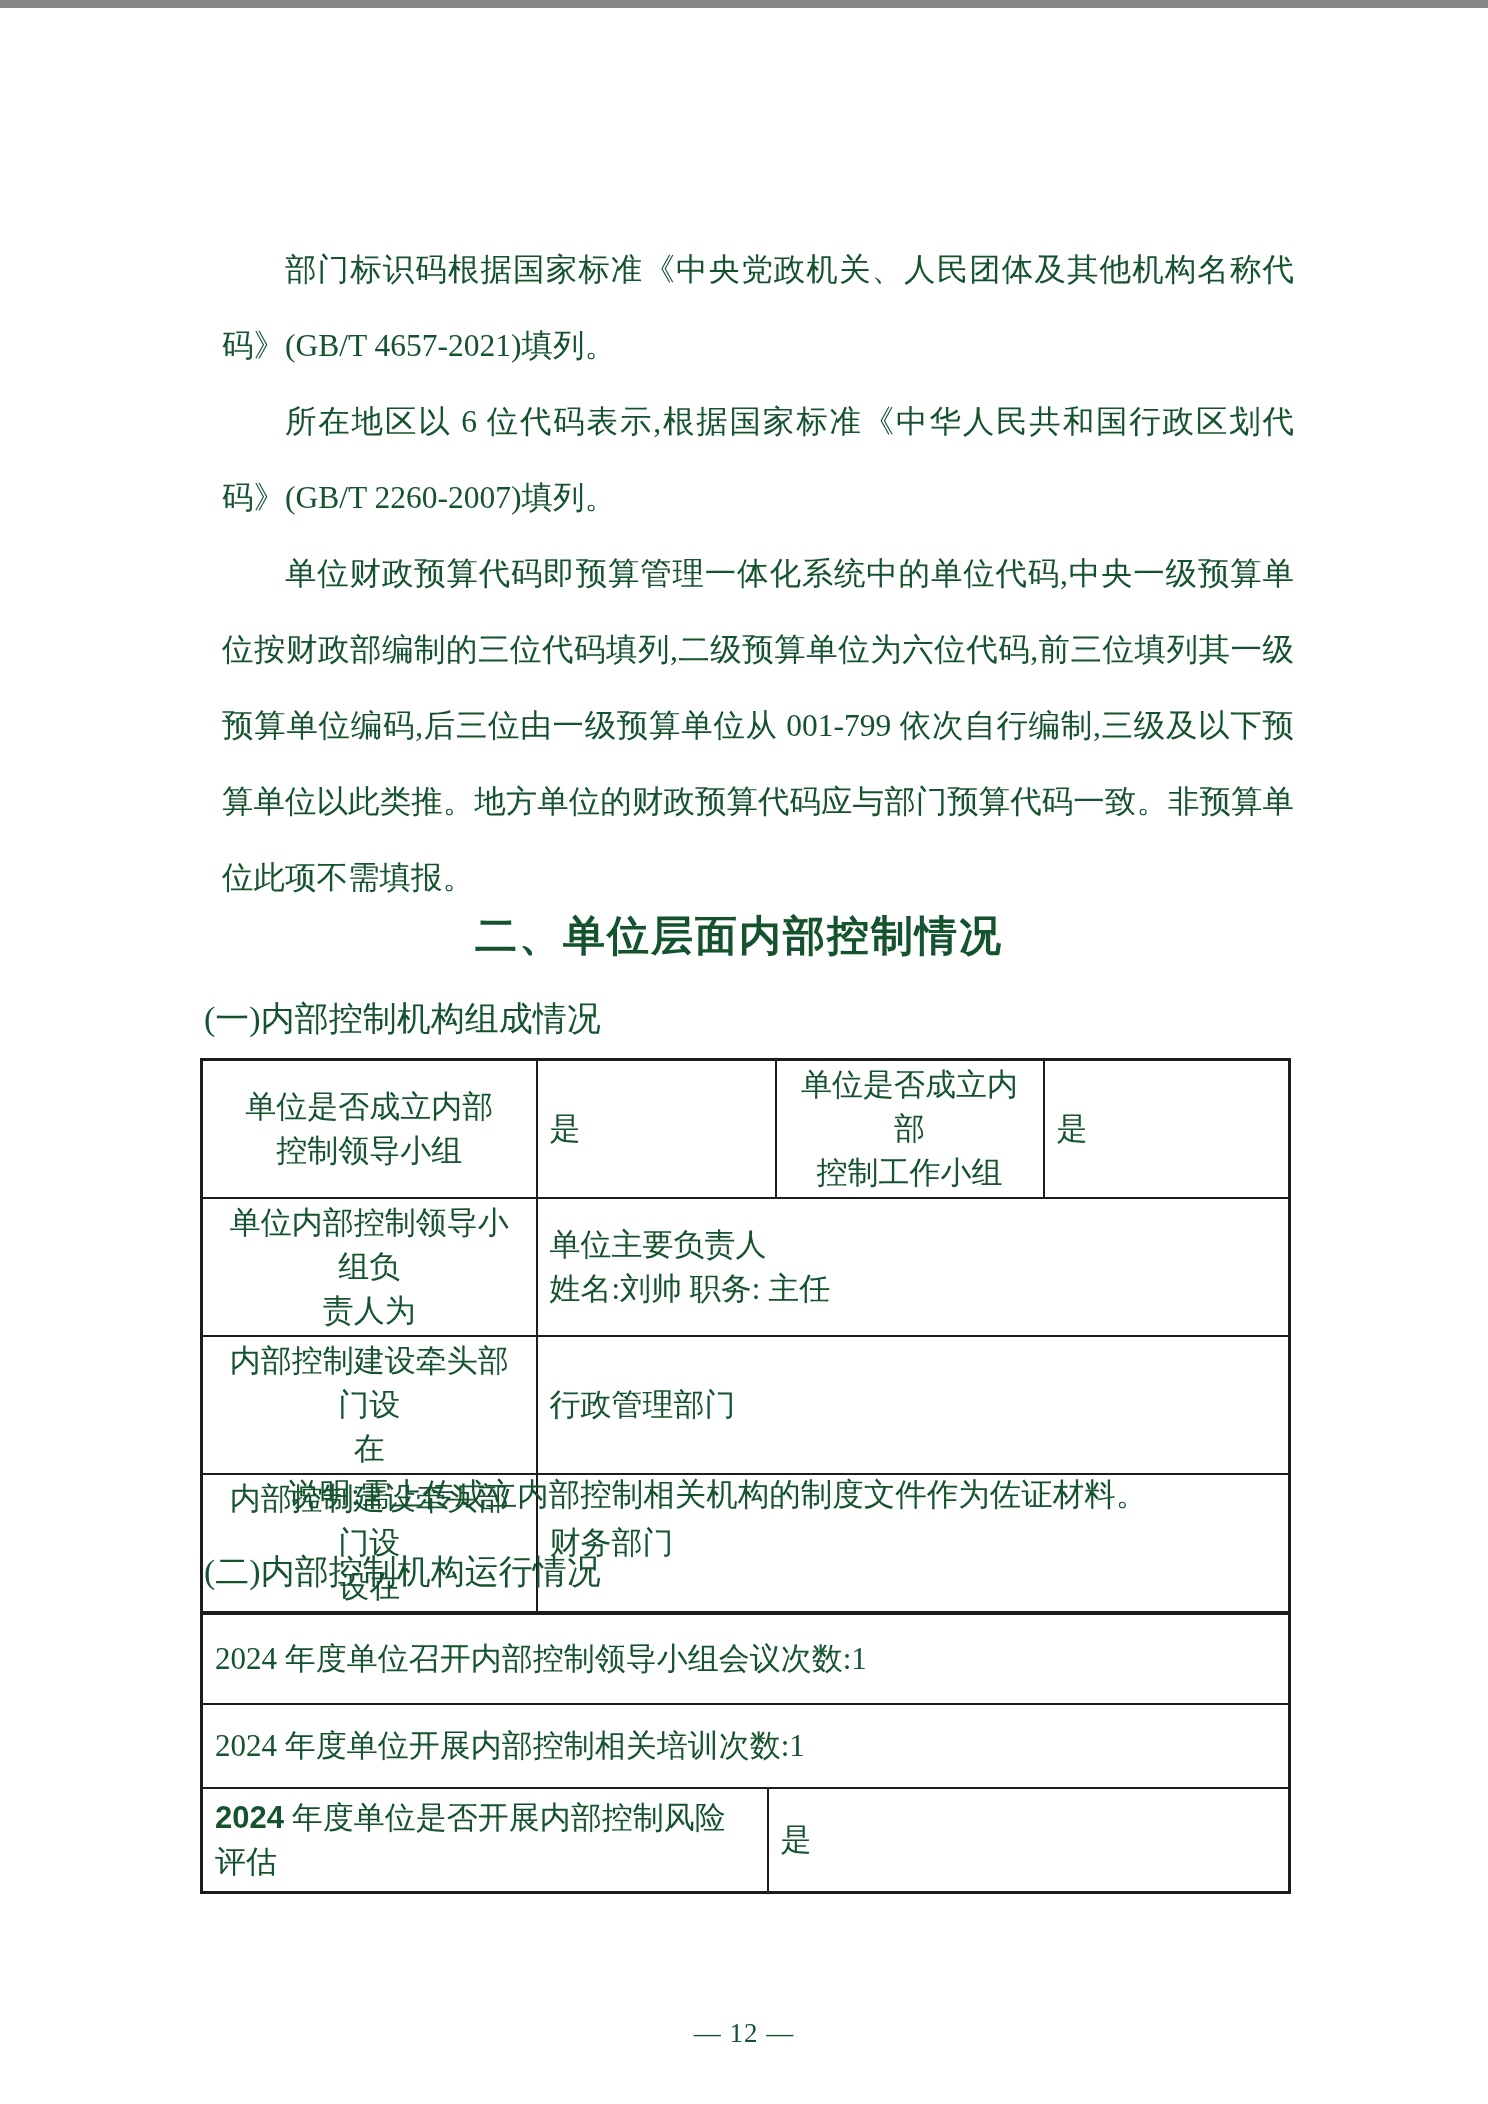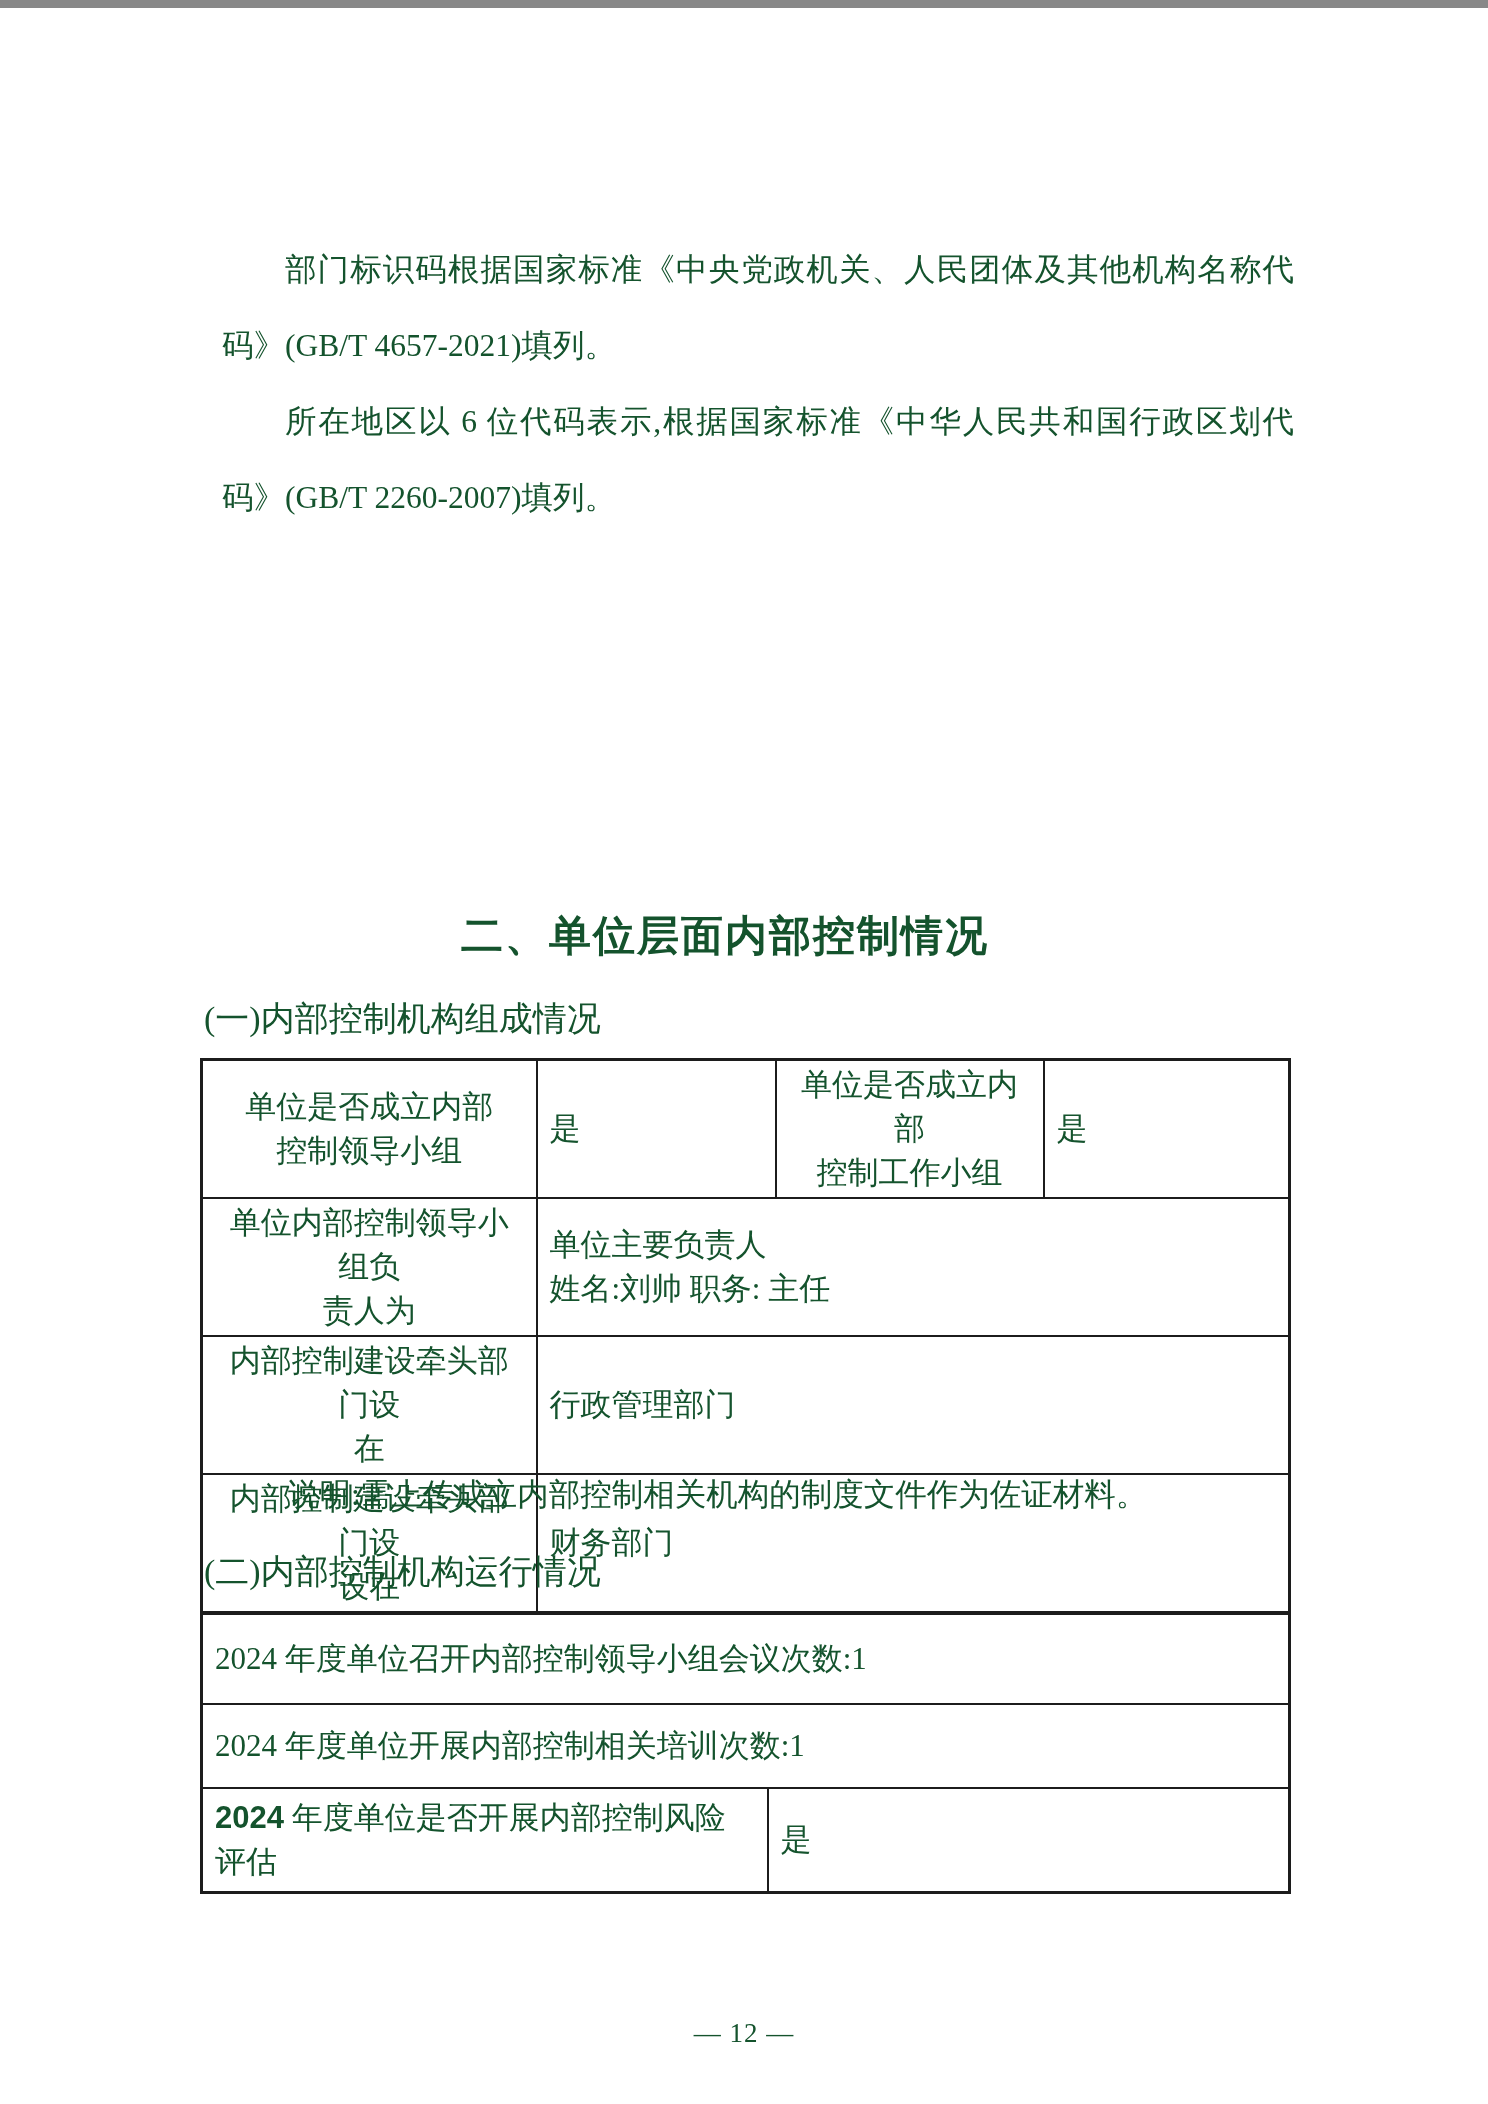--- a/index.html
+++ b/index.html
@@ -16,21 +16,21 @@
   .body-text{
     position:absolute;
     left:222px;top:224px;width:1072px;
     font-size:31.5px;line-height:76px;
     text-align:justify;
   }
   .body-text p{margin:0;text-indent:2em;}
   
   .section-heading{
     position:absolute;
-    left:190px;top:903px;width:1070px;
+    left:204px;top:903px;width:1070px;
     text-align:center;
     font-family:"Liberation Sans", sans-serif;
     font-weight:bold;
     font-size:42px;line-height:50px;
     letter-spacing:2px;
   }
   
   .subheading{
     position:absolute;left:204px;
     font-size:34px;line-height:46px;
@@ -79,20 +79,21 @@
   }
 </style>
 </head>
 <body>
 
 <div class="page">
 
   <div class="body-text">
     <p>部门标识码根据国家标准《中央党政机关、人民团体及其他机构名称代码》(GB/T 4657-2021)填列。</p>
     <p>所在地区以 6 位代码表示,根据国家标准《中华人民共和国行政区划代码》(GB/T 2260-2007)填列。</p>
+    <p>单位财政预算代码即预算管理一体化系统中的单位代码,中央一级预算单位按财政部编制的三位代码填列,二级预算单位为六位代码,前三位填列其一级预算单位编码,后三位由一级预算单位从 001-799 依次自行编制,三级及以下预算单位以此类推。地方单位的财政预算代码应与部门预算代码一致。非预算单位此项不需填报。</p>
   </div>
 
   <div class="section-heading">二、单位层面内部控制情况</div>
 
   <div class="subheading one">(一)内部控制机构组成情况</div>
 
   <table class="doc t1">
     <colgroup>
       <col style="width:335px">
         <col style="width:239px">

